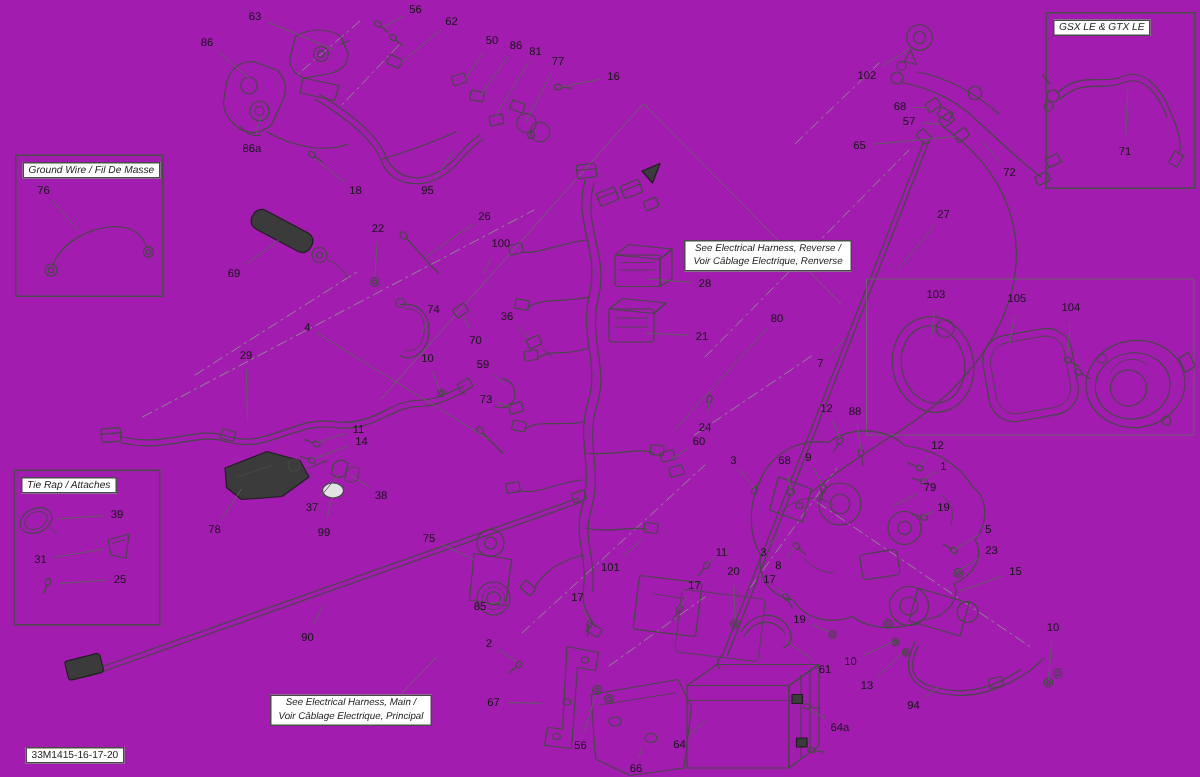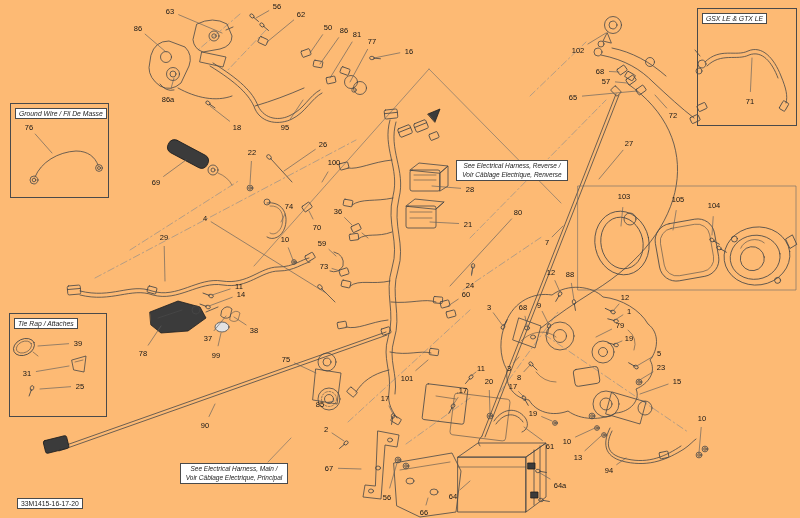--- a/index.html
+++ b/index.html
@@ -1,16 +1,16 @@
 <!DOCTYPE html>
 <html><head>
 <meta charset="utf-8">
 <style>
   html,body{margin:0;padding:0;background:#fff;}
-  .stage{position:relative;width:800px;height:518px;background:#fdba74;overflow:hidden;
+  .stage{position:relative;width:800px;height:518px;background:#a21caf;overflow:hidden;
          font-family:"Liberation Sans",sans-serif;}
   svg{position:absolute;left:0;top:0;}
   svg path,svg line,svg rect,svg circle,svg ellipse,svg polyline,svg polygon{
     stroke:#474747;stroke-width:.8;fill:none;stroke-linecap:round;stroke-linejoin:round;}
   .thin{stroke-width:.55;}
   .thin2{stroke-width:.6;stroke:#6a6a6a;}
   .dd line{stroke:#8d8d8d;stroke-width:.65;stroke-dasharray:7 3 1.5 3;}
   .fill-dark{fill:#3b3b3b;stroke:#1f1f1f;}
   .fill-lt{fill:#e3e3e3;}
   #leader-layer line{stroke:#5f5f5f;stroke-width:.65;}

